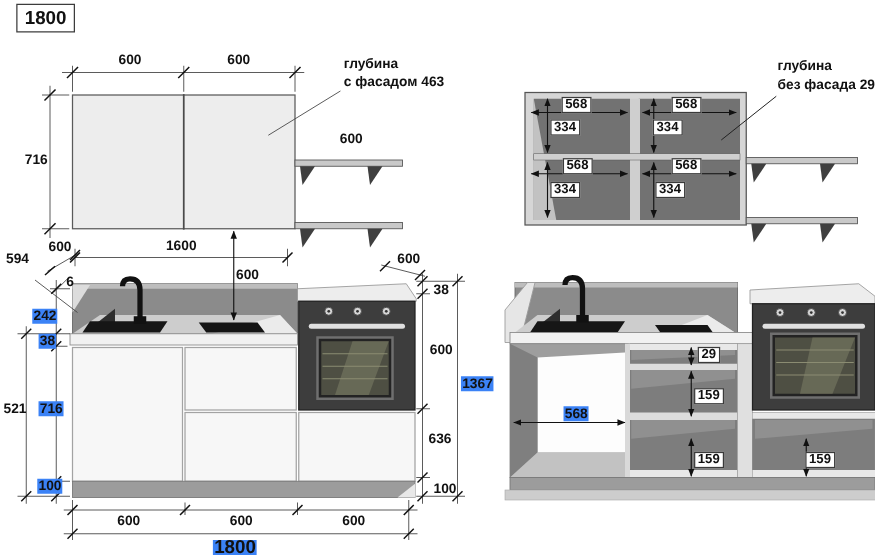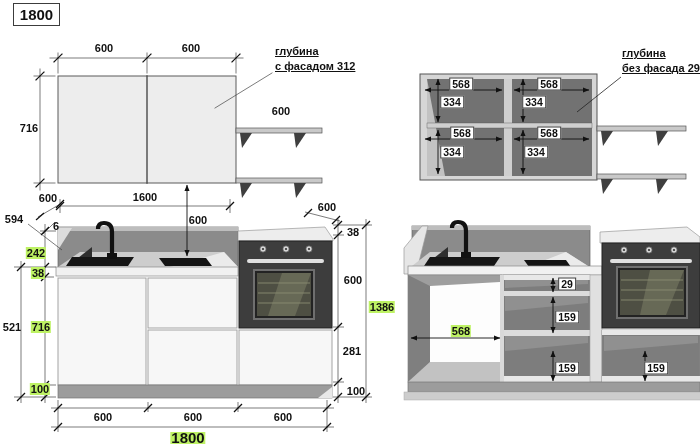--- a/index.html
+++ b/index.html
@@ -2,22 +2,22 @@
 <html><head>
 <meta charset="utf-8">
 <style>
   html,body{margin:0;padding:0;background:#fff;}
   #canvas{position:relative;width:700px;height:446px;background:#ffffff;overflow:hidden;
           font-family:"Liberation Sans", sans-serif;}
   svg{position:absolute;left:0;top:0;}
   .lbl{position:absolute;font:bold 11px "Liberation Sans",sans-serif;color:#111;
        transform:translate(-50%,-50%);white-space:nowrap;line-height:12px;}
   .lbl.boxed{background:#fff;border:1px solid #3a3a3a;padding:0 2px;font-size:10.5px;line-height:11px;}
-  .lbl.plainbg{background:#bef264;padding:0 1px;}
-  .lbl.note{transform:translateY(-50%);text-decoration:underline;}
+  .lbl.plainbg{background:#3b82f6;padding:0 1px;}
+  .lbl.note{transform:translateY(-50%);}
   .lbl.big{font-size:15px;}
   #title-box{position:absolute;left:13px;top:3px;width:45px;height:21px;border:1.5px solid #3c3c3c;
        display:flex;align-items:center;justify-content:center;font:bold 15px "Liberation Sans",sans-serif;color:#111;background:#fff;}
 </style>
 </head>
 <body>
 
 <div id="canvas">
 
 <svg width="700" height="446" viewBox="0 0 700 446">
@@ -267,50 +267,50 @@
     </g>
   </g>
 </svg>
 
 <div id="title-box">1800</div>
 
 <div class="lbl" style="left:104px;top:48px">600</div>
 <div class="lbl" style="left:191px;top:48px">600</div>
 <div class="lbl" style="left:29px;top:128px">716</div>
 <div class="lbl note" style="left:275px;top:51px">глубина</div>
-<div class="lbl note" style="left:275px;top:66px">с фасадом 312</div>
+<div class="lbl note" style="left:275px;top:66px">с фасадом 463</div>
 <div class="lbl" style="left:281px;top:111px">600</div>
 
 <div class="lbl boxed" style="left:461px;top:84px">568</div>
 <div class="lbl boxed" style="left:549px;top:84px">568</div>
 <div class="lbl boxed" style="left:462px;top:133px">568</div>
 <div class="lbl boxed" style="left:549px;top:133px">568</div>
 <div class="lbl boxed" style="left:452px;top:102px">334</div>
 <div class="lbl boxed" style="left:534px;top:102px">334</div>
 <div class="lbl boxed" style="left:452px;top:152px">334</div>
 <div class="lbl boxed" style="left:536px;top:152px">334</div>
 <div class="lbl note" style="left:622px;top:53px">глубина</div>
 <div class="lbl note" style="left:622px;top:68px">без фасада 296</div>
 
-<div class="lbl" style="left:14px;top:219px">594</div>
+<div class="lbl" style="left:14px;top:207px">594</div>
 <div class="lbl" style="left:56px;top:226px">6</div>
 <div class="lbl plainbg" style="left:36px;top:253px">242</div>
 <div class="lbl plainbg" style="left:38px;top:273px">38</div>
 <div class="lbl" style="left:12px;top:327px">521</div>
 <div class="lbl plainbg" style="left:41px;top:327px">716</div>
 <div class="lbl plainbg" style="left:40px;top:389px">100</div>
 <div class="lbl" style="left:48px;top:198px">600</div>
 <div class="lbl" style="left:145px;top:197px">1600</div>
 <div class="lbl" style="left:198px;top:220px">600</div>
 <div class="lbl" style="left:327px;top:207px">600</div>
 <div class="lbl" style="left:353px;top:232px">38</div>
 <div class="lbl" style="left:353px;top:280px">600</div>
-<div class="lbl" style="left:352px;top:351px">281</div>
+<div class="lbl" style="left:352px;top:351px">636</div>
 <div class="lbl" style="left:356px;top:391px">100</div>
-<div class="lbl plainbg" style="left:382px;top:307px">1386</div>
+<div class="lbl plainbg" style="left:382px;top:307px">1367</div>
 <div class="lbl" style="left:103px;top:417px">600</div>
 <div class="lbl" style="left:193px;top:417px">600</div>
 <div class="lbl" style="left:283px;top:417px">600</div>
 <div class="lbl big plainbg" style="left:188px;top:438px">1800</div>
 
 <div class="lbl plainbg" style="left:461px;top:331px">568</div>
 <div class="lbl boxed" style="left:567px;top:284px">29</div>
 <div class="lbl boxed" style="left:567px;top:317px">159</div>
 <div class="lbl boxed" style="left:567px;top:368px">159</div>
 <div class="lbl boxed" style="left:656px;top:368px">159</div>

